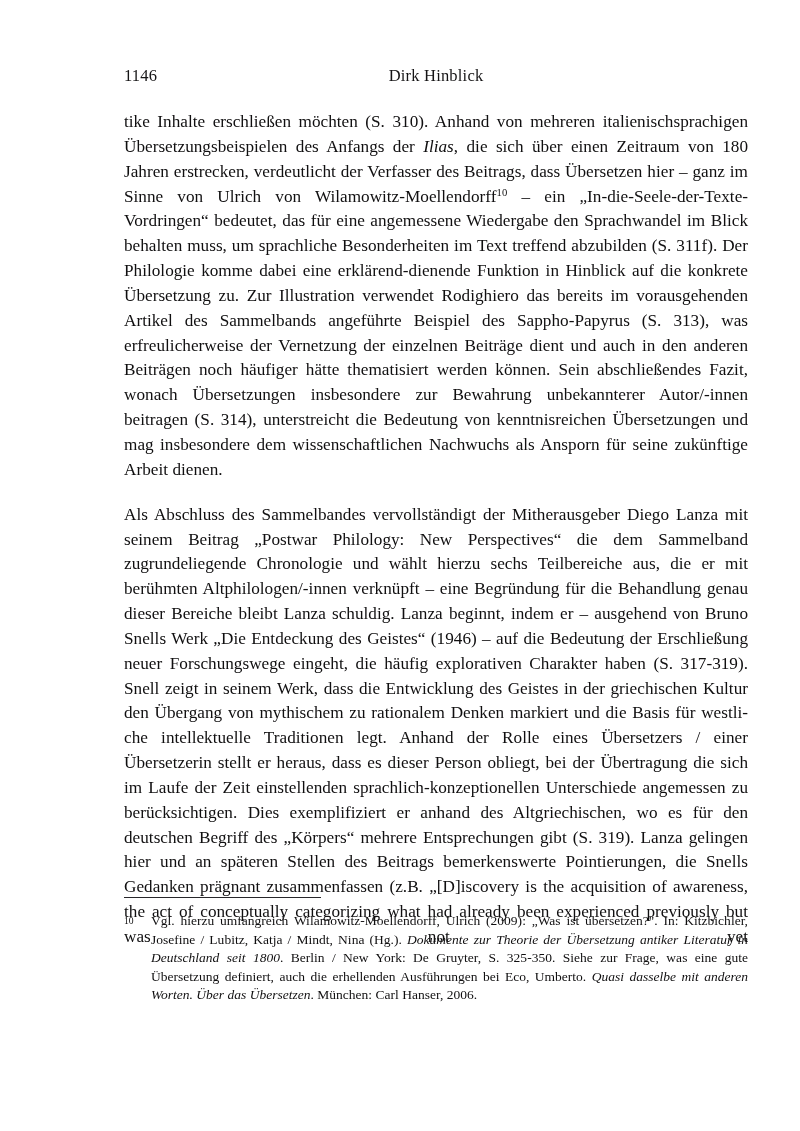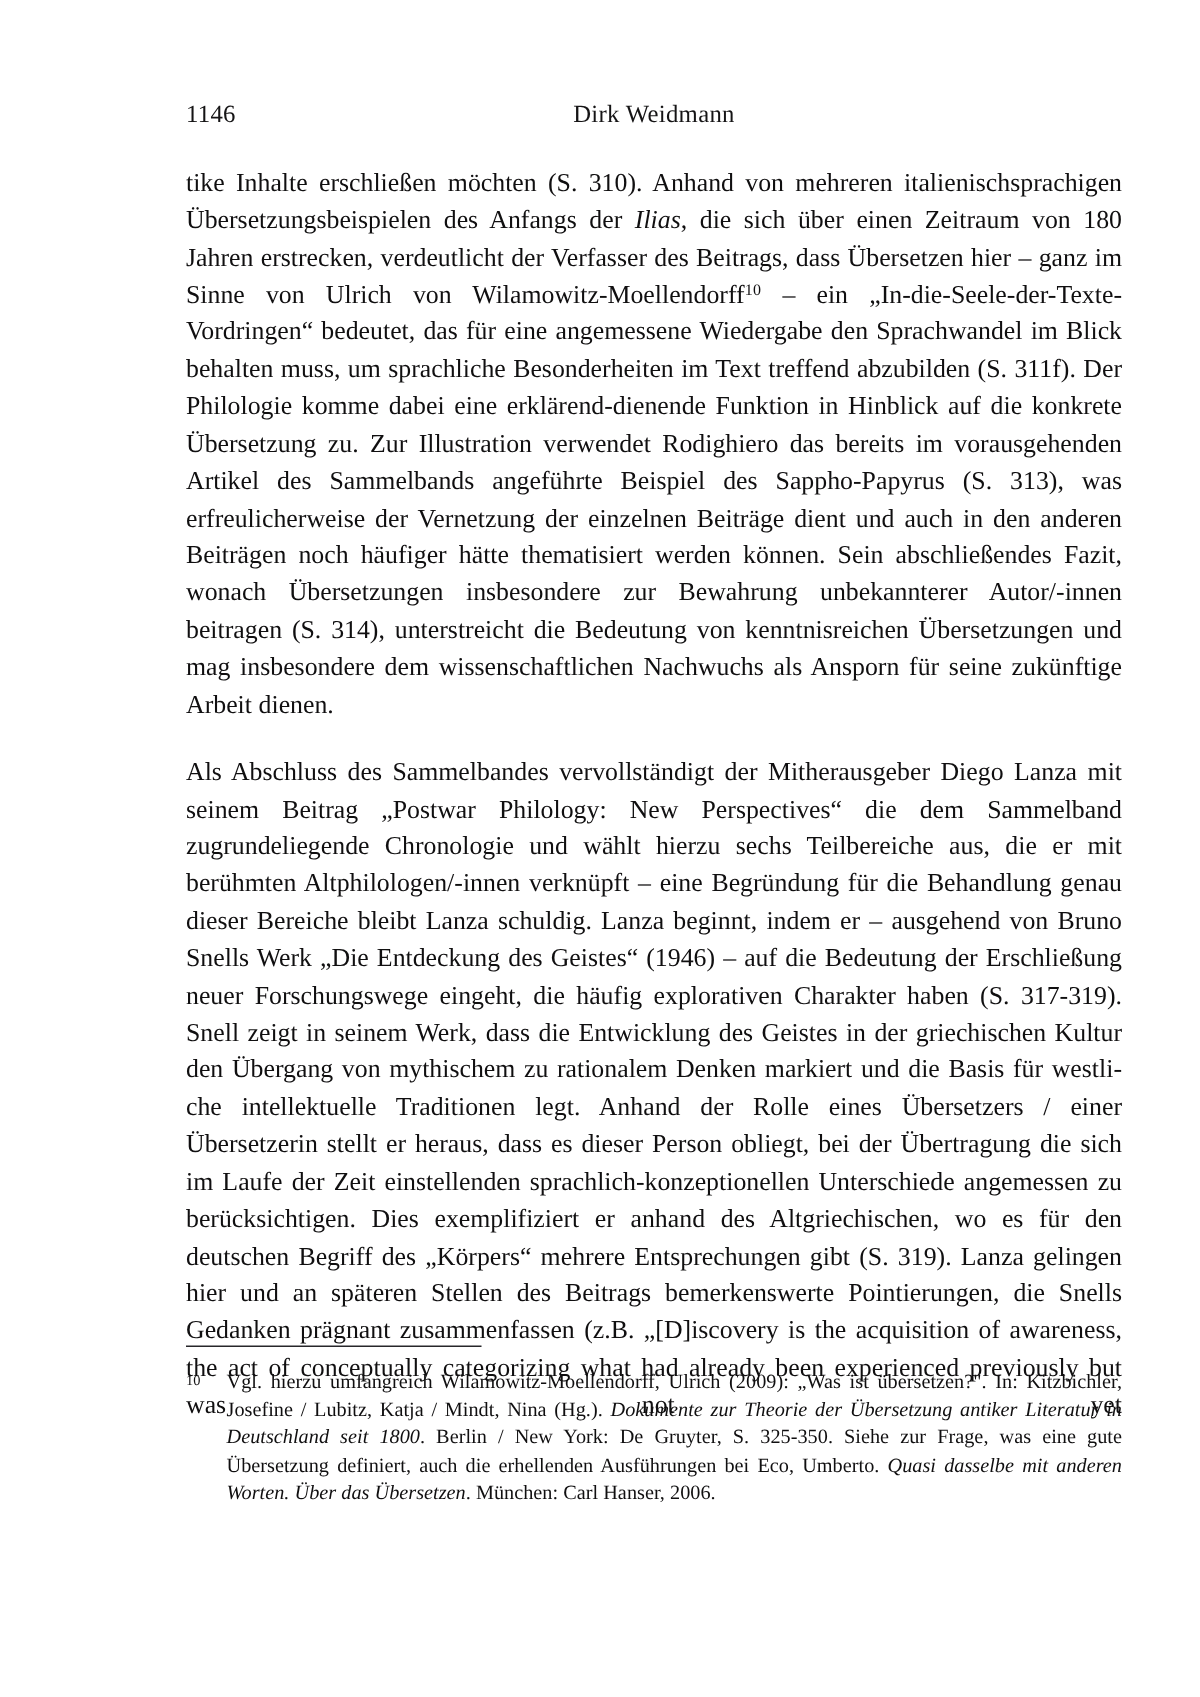--- a/index.html
+++ b/index.html
@@ -129,21 +129,21 @@
     display: block;
   }
 </style>
 </head>
 <body>
 
 <div class="page">
 
   <div class="running-head">
     <span class="folio">1146</span>
-    <span class="author">Dirk Weidmann</span>
+    <span class="author">Dirk Hinblick</span>
   </div>
 
   <div class="textblock">
 
     <p class="body"><span>tike Inhalte erschließen möchten (S. 310). Anhand von mehreren italienischspra­chigen Übersetzungsbeispielen des Anfangs der </span><i>Ilias</i><span>, die sich über einen Zeitraum von 180 Jahren erstrecken, verdeutlicht der Verfasser des Beitrags, dass Übersetzen hier – ganz im Sinne von Ulrich von Wilamowitz-Moellen­dorff</span><sup class="fnref">10</sup><span> – ein „In-die-Seele-der-Texte-Vordringen“ bedeutet, das für eine ange­messene Wiedergabe den Sprachwandel im Blick behalten muss, um sprachli­che Besonderheiten im Text treffend abzubilden (S. 311f). Der Philologie komme dabei eine erklärend-dienende Funktion in Hinblick auf die konkrete Überset­zung zu. Zur Illustration verwendet Rodighiero das bereits im vorausgehenden Artikel des Sammelbands angeführte Beispiel des Sappho-Papyrus (S. 313), was erfreulicherweise der Vernetzung der einzelnen Beiträge dient und auch in den anderen Beiträgen noch häufiger hätte thematisiert werden können. Sein ab­schließendes Fazit, wonach Übersetzungen insbesondere zur Bewahrung unbe­kannterer Autor/-innen beitragen (S. 314), unterstreicht die Bedeutung von kenntnisreichen Übersetzungen und mag insbesondere dem wissenschaftlichen Nachwuchs als Ansporn für seine zukünftige Arbeit dienen.</span></p>
 
     <p class="body continued"><span>Als Abschluss des Sammelbandes vervollständigt der Mitherausgeber Diego Lanza mit seinem Beitrag „Postwar Philology: New Perspectives“ die dem Sam­melband zugrundeliegende Chronologie und wählt hierzu sechs Teilbereiche aus, die er mit berühmten Altphilologen/-innen verknüpft – eine Begründung für die Behandlung genau dieser Bereiche bleibt Lanza schuldig. Lanza beginnt, indem er – ausgehend von Bruno Snells Werk „Die Entdeckung des Geistes“ (1946) – auf die Bedeutung der Erschließung neuer Forschungswege eingeht, die häufig explorativen Charakter haben (S. 317-319). Snell zeigt in seinem Werk, dass die Entwicklung des Geistes in der griechischen Kultur den Über­gang von mythischem zu rationalem Denken markiert und die Basis für westli­che intellektuelle Traditionen legt. Anhand der Rolle eines Übersetzers / einer Übersetzerin stellt er heraus, dass es dieser Person obliegt, bei der Übertragung die sich im Laufe der Zeit einstellenden sprachlich-konzeptionellen Unter­schiede angemessen zu berücksichtigen. Dies exemplifiziert er anhand des Alt­griechischen, wo es für den deutschen Begriff des „Körpers“ mehrere Entspre­chungen gibt (S. 319). Lanza gelingen hier und an späteren Stellen des Beitrags bemerkenswerte Pointierungen, die Snells Gedanken prägnant zusammenfas­sen (z.B. „[D]iscovery is the acquisition of awareness, the act of conceptually categorizing what had already been experienced previously but was not yet</span></p>
 
   </div>
 

